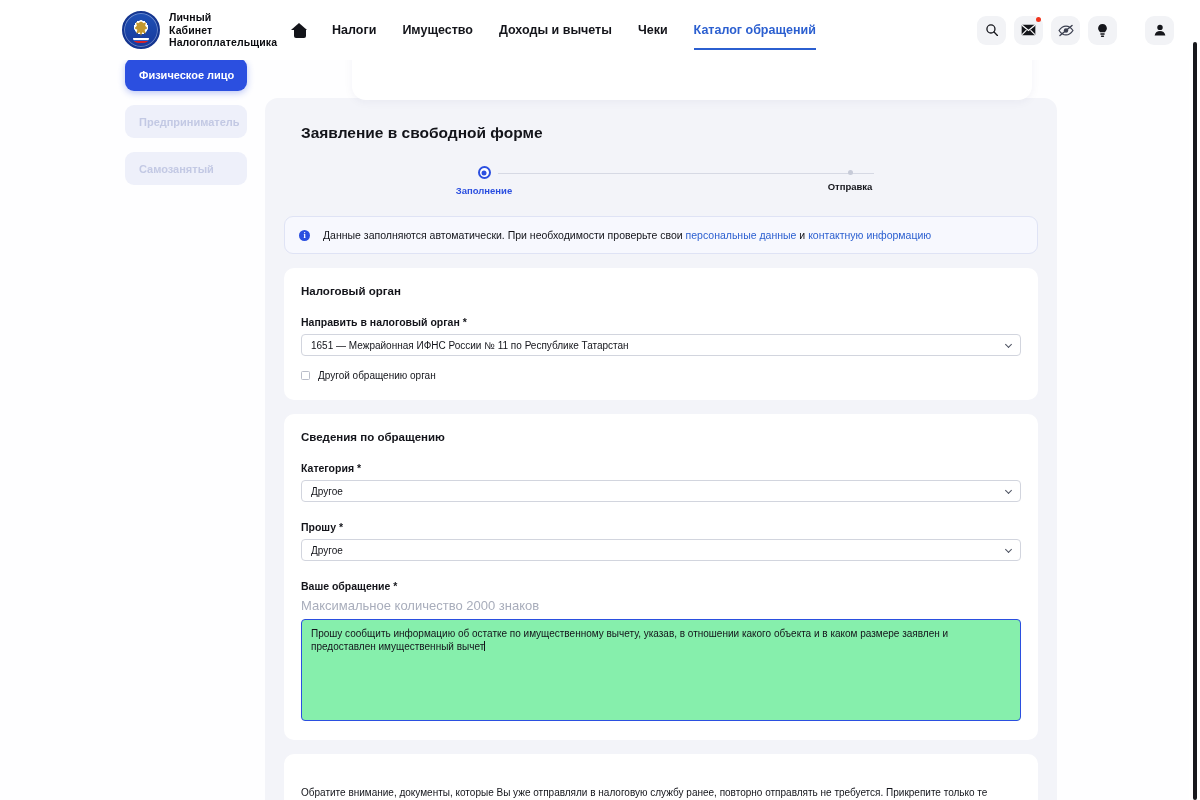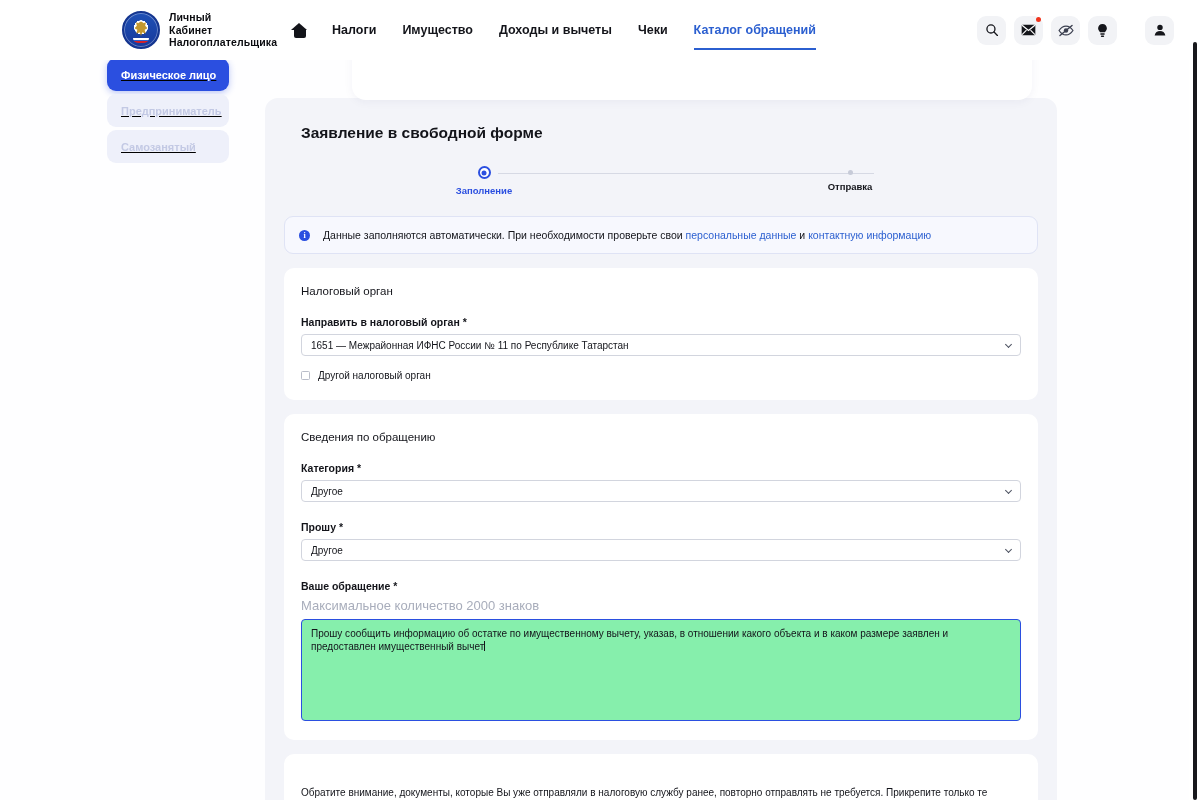--- a/index.html
+++ b/index.html
@@ -81,24 +81,23 @@
   }
   .icon-btn svg { display: block; }
   .icon-btn .badge {
     position: absolute; top: 1px; right: 2px;
     width: 5px; height: 5px; border-radius: 50%; background: #f0341d;
   }
   .icon-btn.profile { margin-left: 20px; }
 
   
   .sidebar {
-    position: absolute; top: 58px; left: 107px; width: 122px;
-    display: flex; flex-direction: column; gap: 3px;
+    position: absolute; top: 58px; left: 125px; width: 122px;
+    display: flex; flex-direction: column; gap: 14px;
     z-index: 20;
-    text-decoration: underline;
   }
   .side-item {
     height: 33px; border-radius: 9px;
     display: flex; align-items: center; padding-left: 14px;
     font-size: 11px; font-weight: 700; cursor: pointer;
   }
   .side-item.active { background: #2b4fe0; color: #ffffff; box-shadow: 0 2px 7px rgba(43,79,224,.32); }
   .side-item.inactive { background: #eef0fa; color: #c3c9e4; }
 
   
@@ -163,21 +162,21 @@
     text-align: center; flex: 0 0 auto; font-family: "Liberation Serif", serif;
   }
   .info-text { font-size: 10.5px; color: #13141a; margin-left: 13px; }
   .info-text a { color: #2b5fd0; text-decoration: none; }
 
   
   .section {
     background: #ffffff; border-radius: 10px;
     padding: 17px 17px 19px 17px; margin-top: 14px;
   }
-  .section-title { font-size: 11.5px; font-weight: 400; color: #13141a; }
+  .section-title { font-size: 11.5px; font-weight: 700; color: #13141a; }
   .section-head-row { display: flex; align-items: baseline; justify-content: space-between; }
   .quota-text { font-size: 9.5px; color: #5d6272; }
 
   .field-label {
     font-size: 10.5px; font-weight: 700; color: #13141a; margin-top: 19px; margin-bottom: 6px;
   }
   .field-hint { font-size: 13px; color: #a8adbb; margin-top: 2px; margin-bottom: 6px; }
 
   .select-box {
     height: 22px; border: 1px solid #d2d5de; border-radius: 4px;
@@ -251,21 +250,21 @@
 
     <div class="section">
       <div class="section-title">Налоговый орган</div>
       <div class="field-label">Направить в налоговый орган *</div>
       <div class="select-box">
         <span>1651 — Межрайонная ИФНС России № 11 по Республике Татарстан</span>
         <span class="select-caret"></span>
       </div>
       <div class="checkbox-row">
         <span class="checkbox"></span>
-        <span class="checkbox-label">Другой налоговый орган</span>
+        <span class="checkbox-label">Другой обращению орган</span>
       </div>
     </div>
 
     <div class="section">
       <div class="section-title">Сведения по обращению</div>
 
       <div class="field-label">Категория *</div>
       <div class="select-box">
         <span>Другое</span>
         <span class="select-caret"></span>

